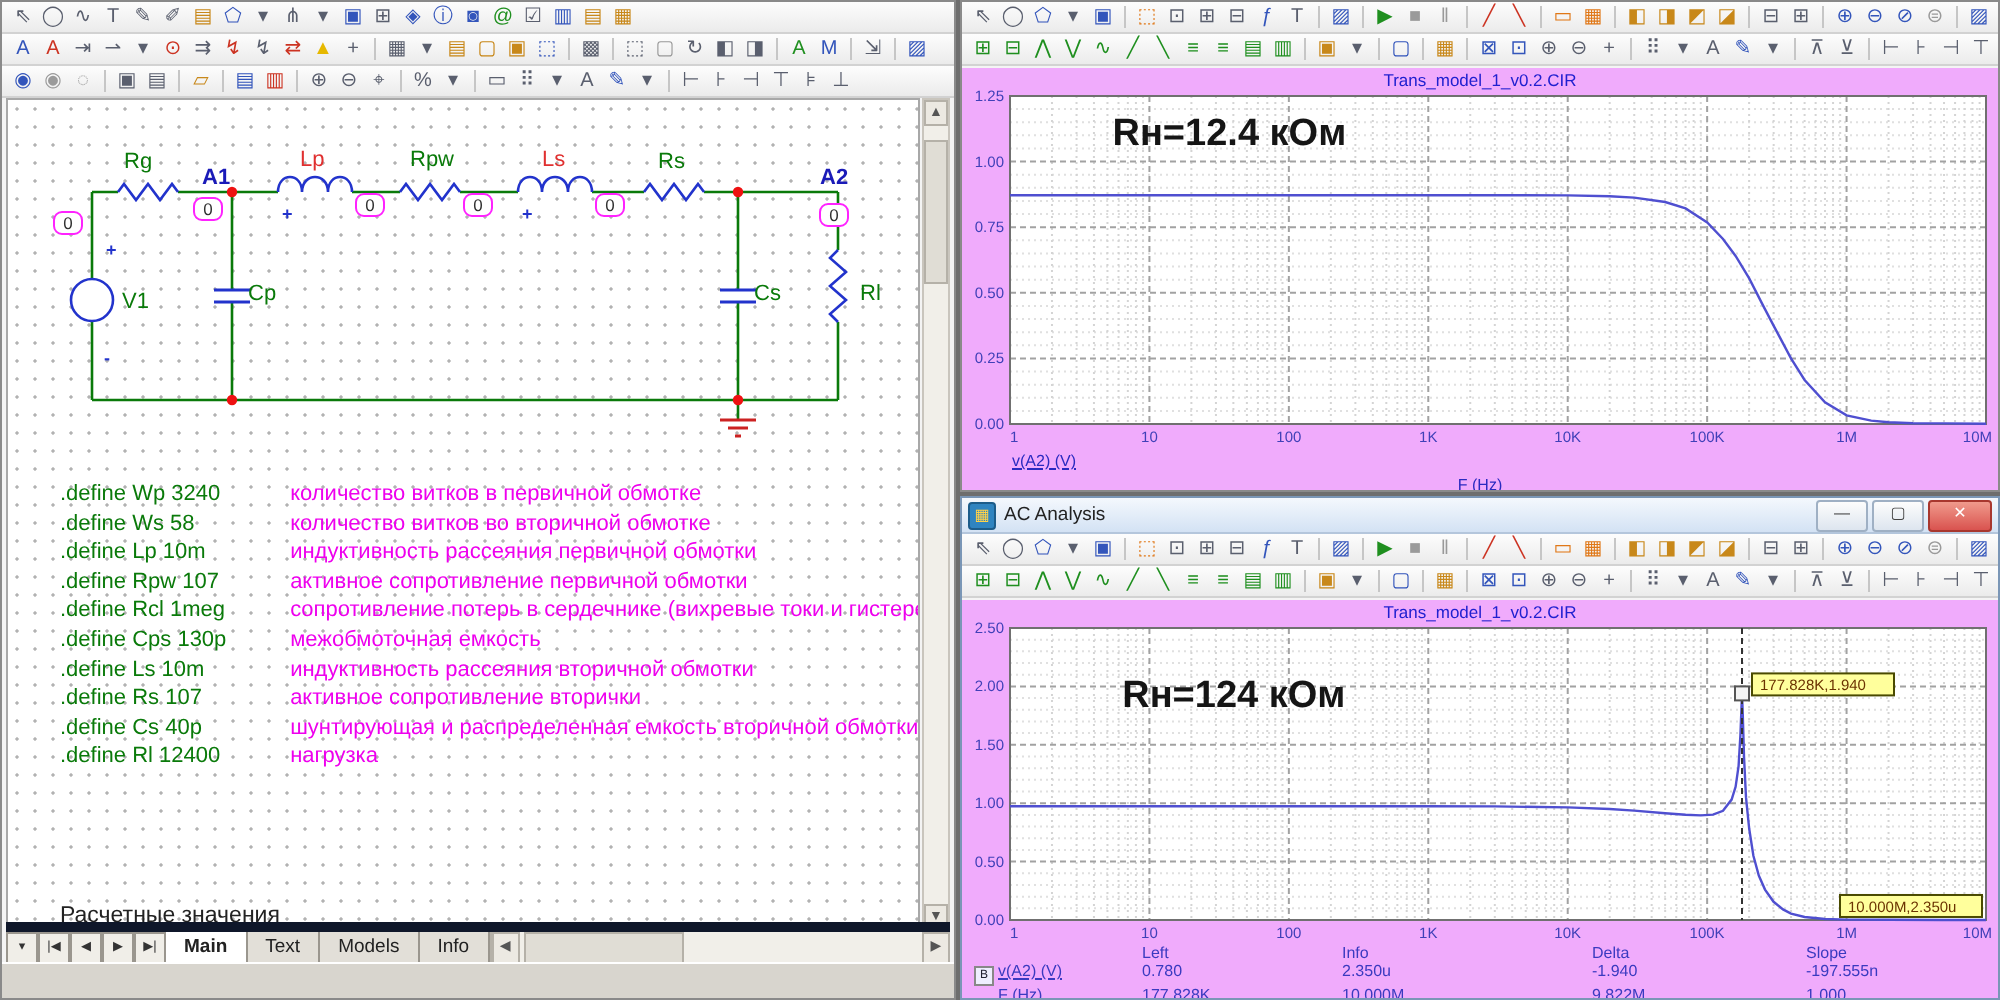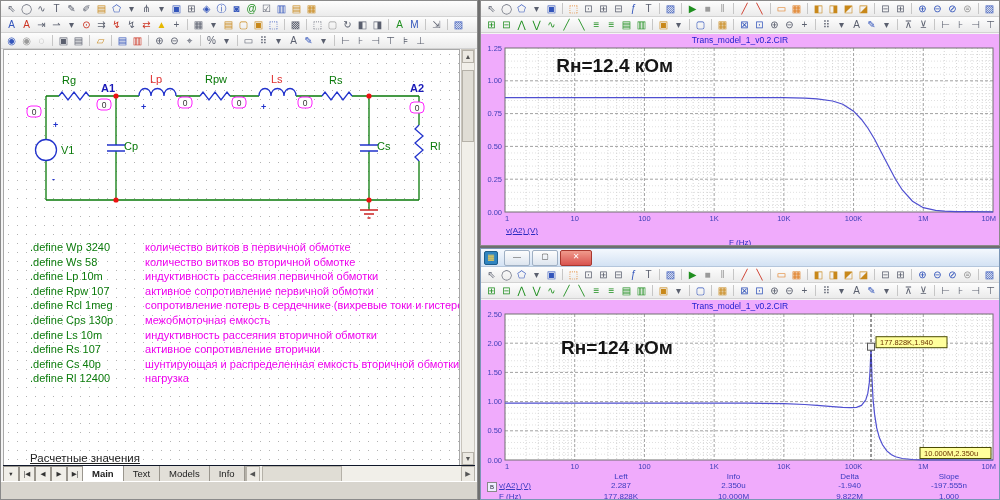--- a/index.html
+++ b/index.html
@@ -32,21 +32,21 @@
   #sec2{position:absolute;left:26px;top:402px;width:430px}
 
   
   .vscroll{position:absolute;right:2px;top:48px;bottom:33px;width:14px;background:#f1efe9;border:1px solid #c9c5bd;box-sizing:border-box}
   .sb-btn{position:absolute;left:0;right:0;height:13px;background:#ece9e2;border:1px solid #b5b1a8;
           font-size:7px;text-align:center;line-height:12px;color:#555;box-sizing:border-box}
   .sb-thumb{position:absolute;left:0;right:0;background:#e0ddd5;border:1px solid #b5b1a8;box-sizing:border-box}
 
   
   .tabbar{position:absolute;left:2px;right:2px;bottom:17px;height:16px;background:#f97316;
-          border-top:1px solid #0f172a;display:flex;align-items:stretch;font-size:9.5px}
+          border-top:5px solid #0f172a;display:flex;align-items:stretch;font-size:9.5px}
   .tnav{width:16px;border:1px solid #9a968e;background:#f0eee8;font-size:6.5px;text-align:center;
         line-height:13px;color:#333;flex:0 0 auto;box-sizing:border-box}
   .tab{padding:1px 9px 0;border-right:1px solid #9a968e;background:#e2dfd8;color:#222;flex:0 0 auto;line-height:14px}
   .tab:first-of-type{background:#fff;font-weight:bold}
   .hscroll{position:relative;flex:1;background:#f1efe9;border-left:1px solid #b5b1a8}
   .hs-btn{position:absolute;top:0;bottom:0;width:14px;background:#ece9e2;border:1px solid #b5b1a8;
           font-size:7px;text-align:center;line-height:13px;color:#555;box-sizing:border-box}
   .hs-thumb{position:absolute;top:0;bottom:0;left:16px;width:80px;background:#e0ddd5;border:1px solid #b5b1a8;box-sizing:border-box}
   .statusstrip{position:absolute;left:0;right:0;bottom:0;height:17px;background:#d8d5ce;border-top:1px solid #fff}
 
@@ -64,21 +64,21 @@
   .chartbox{position:absolute;left:0;right:0;bottom:0;background:#f0abfc}
   #chartbox0{top:33px}
   #chartbox1{top:51px}
   .plot-title{position:absolute;left:0;right:0;top:1px;text-align:center;font-size:8.5px;color:#2020d0}
   #legend0{position:absolute;left:25px;top:192px;font-size:8px;color:#2a2ac0;text-decoration:underline}
   #xlabel0{position:absolute;left:0;right:0;top:204px;text-align:center;font-size:8px;color:#2a2ac0}
 
   
   #readout{position:absolute;left:2px;top:172px;right:6px;font-size:8px;color:#3a3ac0;
            display:grid;grid-template-columns:88px 100px 125px 107px 92px;line-height:9px}
-  #readout .r{text-align:center}
+  #readout .r{text-align:left}
   #readout .lbl{text-align:left;padding-left:4px;white-space:nowrap}
   .leg-ic{display:inline-block;width:8px;height:8px;border:1px solid #888;background:#eef;color:#223;
           font-size:6px;line-height:8px;text-align:center;vertical-align:-1px;margin-right:2px}
   .u{text-decoration:underline}
 </style>
 </head>
 <body>
 
 <div class="win" id="win-left">
   <div class="tbrow">
@@ -535,20 +535,21 @@
         <text x="515" y="187" font-family="Liberation Sans, sans-serif" font-size="7.5" fill="#4040b8" text-anchor="end">10M</text>
       </svg>
     <div id="legend0">v(A2) (V)</div>
     <div id="xlabel0">F (Hz)</div>
   </div>
 </div>
 
 <div class="win" id="win-ac">
   <div class="titlebar">
     <span class="wicon">▦</span>
+    <span class="ttl">AC Analysis</span>
     <span class="winbtn">—</span>
     <span class="winbtn">▢</span>
     <span class="winbtn close">✕</span>
   </div>
   <div class="tbrow">
 
   <span class="tbi">⇖</span>
       <span class="tbi">◯</span>
       <span class="tbi c-blue">⬠</span>
       <span class="tbi">▾</span>
@@ -745,21 +746,21 @@
         <text x="515" y="169" font-family="Liberation Sans, sans-serif" font-size="7.5" fill="#4040b8" text-anchor="end">10M</text>
       </svg>
     <div id="readout">
       <span class="lbl"></span>
       <span class="r">Left</span>
       <span class="r">Info</span>
       <span class="r">Delta</span>
       <span class="r">Slope</span>
 
       <span class="lbl"><span class="leg-ic">B</span><span class="u">v(A2) (V)</span></span>
-      <span class="r">2.287</span>
+      <span class="r">0.780</span>
       <span class="r">2.350u</span>
       <span class="r">-1.940</span>
       <span class="r">-197.555n</span>
 
       <span class="lbl" style="padding-left:16px">F (Hz)</span>
       <span class="r">177.828K</span>
       <span class="r">10.000M</span>
       <span class="r">9.822M</span>
       <span class="r">1.000</span>
     </div>

